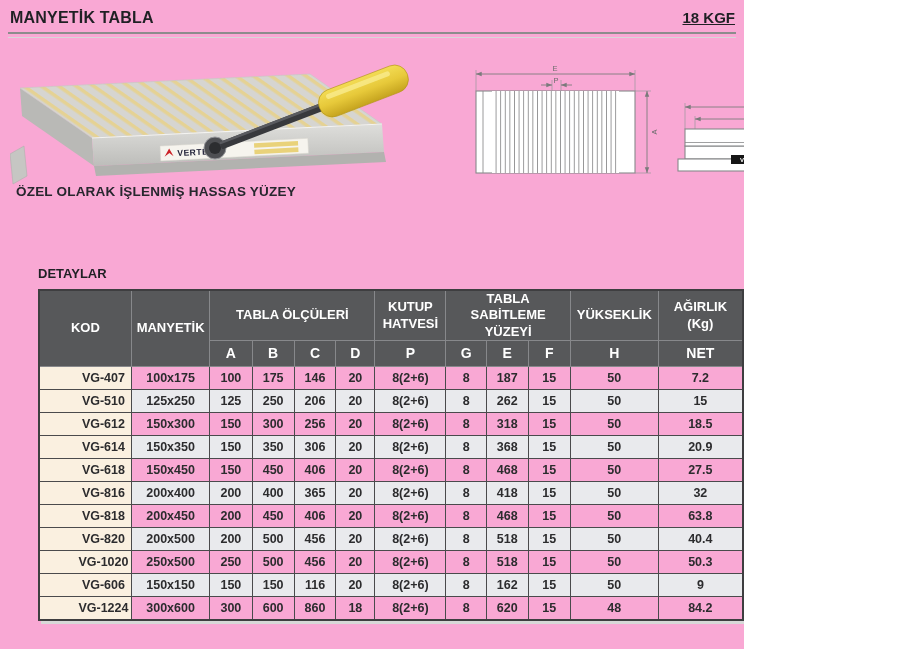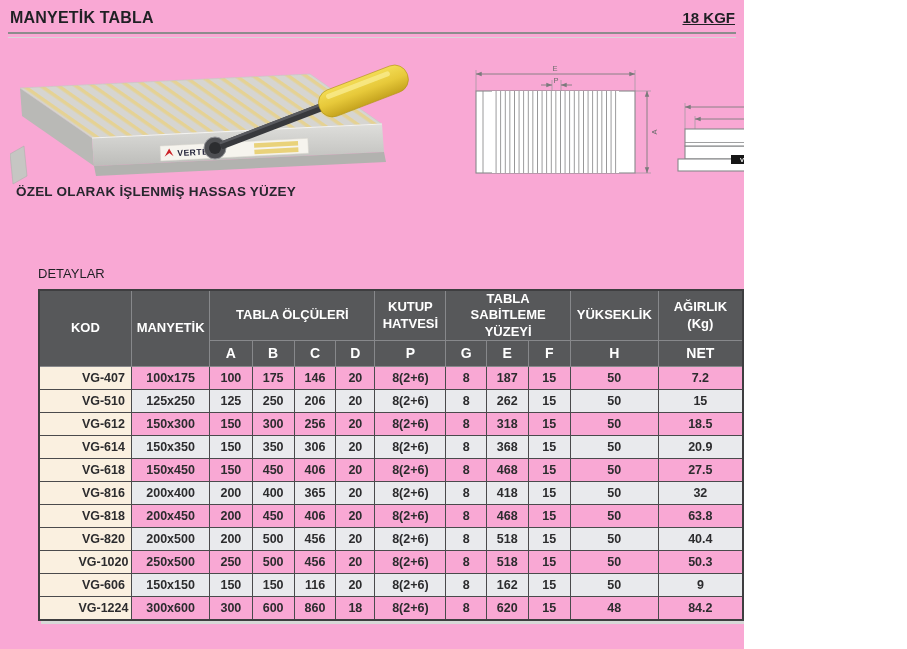--- a/index.html
+++ b/index.html
@@ -10,21 +10,21 @@
   .page{position:relative;width:744px;height:649px;background:#f9a8d4;overflow:hidden;
         font-family:"Liberation Sans",sans-serif;color:var(--ink);}
   .page-title{position:absolute;left:10px;top:9px;font-size:16px;font-weight:800;letter-spacing:.2px;}
   .capacity{position:absolute;right:9px;top:9px;font-size:15px;font-weight:800;text-decoration:underline;}
   .title-rule{position:absolute;left:8px;right:8px;top:32px;height:3px;
               border-top:2px solid #8c8c8c;border-bottom:1px solid #d7d7d7;}
   .photo-wrap{position:absolute;left:10px;top:62px;width:420px;height:140px;}
   .caption{position:absolute;left:16px;top:184px;font-size:13.5px;font-weight:800;color:#27272e;letter-spacing:.2px;}
   .topview{position:absolute;left:468px;top:60px;}
   .sideview{position:absolute;left:671px;top:72px;}
-  .details-heading{position:absolute;left:38px;top:266px;font-size:13px;font-weight:400;}
+  .details-heading{position:absolute;left:38px;top:266px;font-size:13px;font-weight:700;}
   .details-table{position:absolute;left:38px;top:289px;border-collapse:collapse;table-layout:fixed;
                  box-shadow:3px 3px 0 #d8d8d8;}
   .details-table th{background:var(--header-bg);color:#fff;border:1px solid #87888b;
                     font-weight:800;text-align:center;vertical-align:middle;line-height:1.25;}
   .details-table thead tr.group th{font-size:13px;height:49px;padding:0 2px;}
   .details-table thead tr.sub th{font-size:14px;height:23px;}
   .details-table td{border:1px solid var(--line);text-align:center;vertical-align:middle;
                     font-size:12.5px;font-weight:700;color:#2c2c2e;height:22px;padding:0;}
   .details-table{border:2px solid #3e3e40;}
   .details-table td.kod{background:var(--kod-bg);padding-left:36px;}

